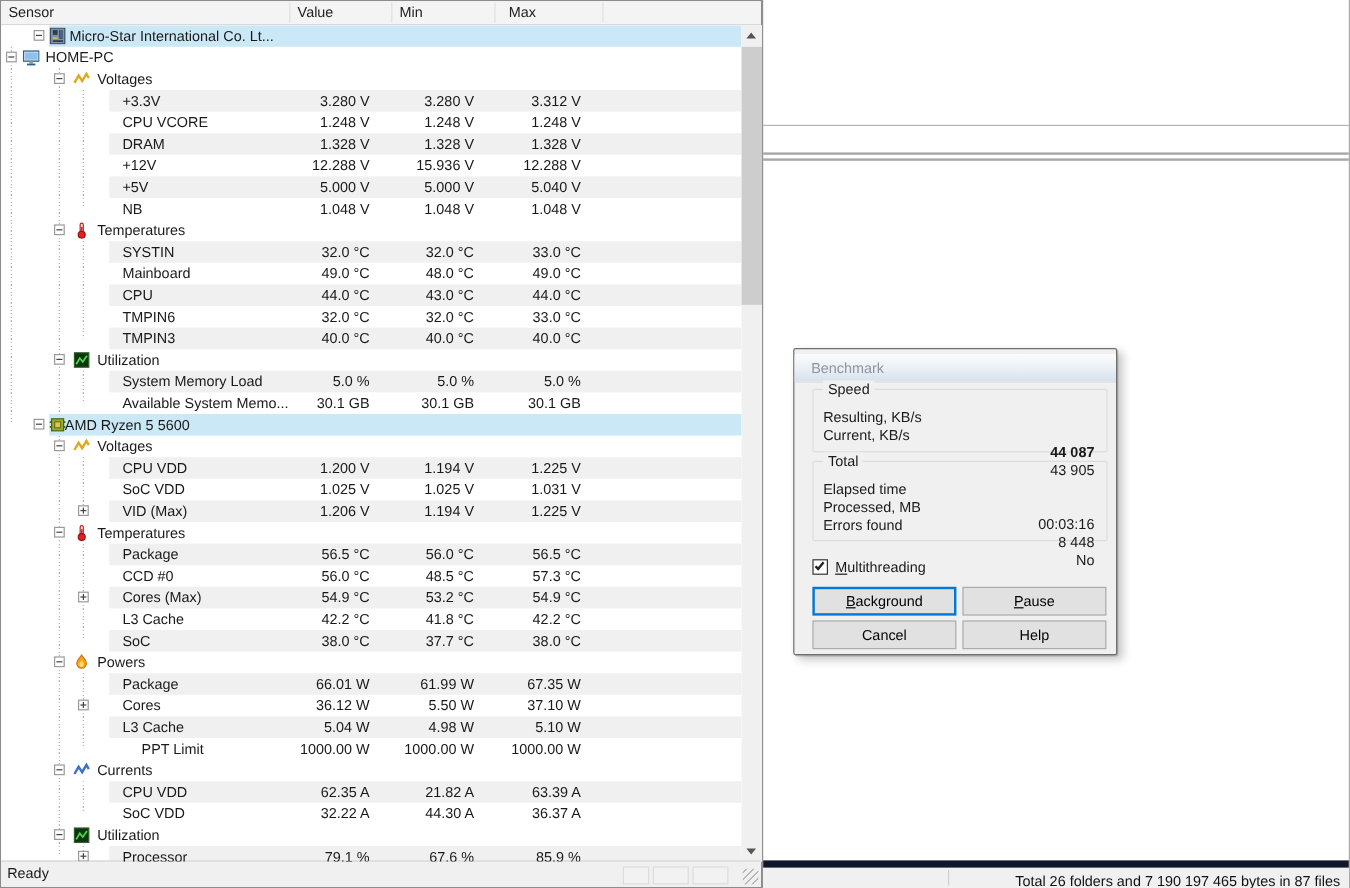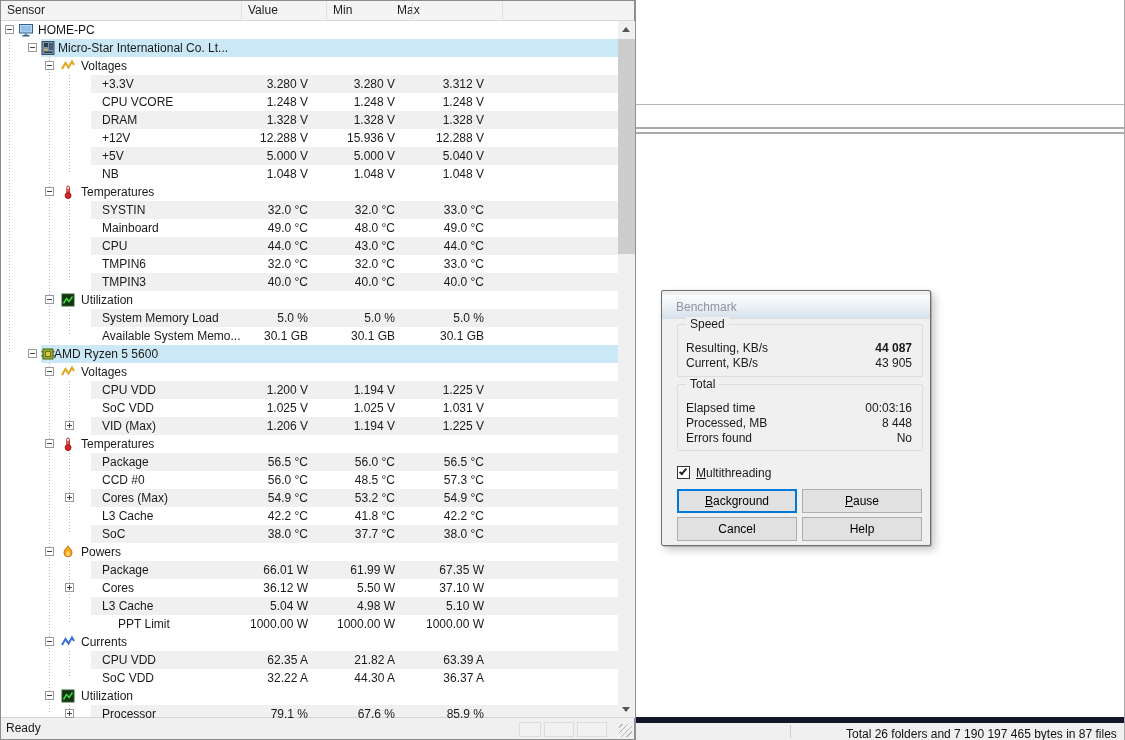--- a/index.html
+++ b/index.html
@@ -63,21 +63,21 @@
        border:1px solid #6f6f6f;border-radius:2px;
        box-shadow:1px 1px 0 rgba(0,0,0,.18), 4px 4px 8px rgba(0,0,0,.22);}
   #dlg-title{position:absolute;left:0;top:4px;right:0;height:24px;
              background:linear-gradient(#fbfcfd,#e9eff5 55%,#d6e1eb);
              border-bottom:1px solid #d9dee3;border-radius:2px 2px 0 0;}
   #dlg-title-text{position:absolute;left:14px;top:0;line-height:24px;color:#8e959d;}
   .group{position:absolute;left:15px;width:246px;border:1px solid #dcdcdc;border-radius:2px;}
   .group-label{position:absolute;left:8px;top:-8px;background:#f0f0f0;padding:0 4px;line-height:15px;color:#1a1a1a;}
   .grow{position:relative;height:15px;margin:0 8px;}
   .grow .gl{position:absolute;left:0;line-height:15px;}
-  .grow .gv{position:absolute;right:2px;line-height:15px;text-align:right;}
+  .grow .gv{position:absolute;right:2px;line-height:15px;text-align:right;margin-top:29px;}
   .gv.bold{font-weight:bold;}
   #grp-speed{top:33px;height:53px;}
   #grp-speed .gbody{padding-top:16px;}
   #grp-total{top:93px;height:67px;}
   #grp-total .gbody{padding-top:16px;}
 
   #chk-row{position:absolute;left:15px;top:175px;height:15px;}
   #chk-box{position:absolute;left:0;top:0;width:13px;height:13px;background:#fff;border:1px solid #333;}
   #chk-mark{position:absolute;left:3px;top:0px;width:4px;height:8px;
             border-right:2px solid #222;border-bottom:2px solid #222;transform:rotate(40deg);}
@@ -105,74 +105,74 @@
       <div id="bg-status-div"></div>
       <div id="bg-status-text">Total 26 folders and 7 190 197 465 bytes in 87 files</div>
     </div>
   </div>
 
   <div id="sensor-win">
     <div id="col-header">
       <div class="hdr-label" style="left:6px;">Sensor</div>
       <div class="hdr-label" style="left:247px;">Value</div>
       <div class="hdr-label" style="left:332px;">Min</div>
-      <div class="hdr-label" style="left:396px;">Max</div>
+      <div class="hdr-label" style="left:423px;">Max</div>
       <div class="hdr-div" style="left:240px;"></div>
       <div class="hdr-div" style="left:325px;"></div>
       <div class="hdr-div" style="left:411px;"></div>
       <div class="hdr-div" style="left:501px;"></div>
     </div>
 
     <div id="tree">
 
       <div class="guide" style="left:8px;top:18px;height:315px;"></div>
       <div class="guide" style="left:48px;top:36px;height:288px;"></div>
       <div class="guide" style="left:48px;top:342px;height:351px;"></div>
       <div class="guide" style="left:68px;top:54px;height:99px;"></div>
       <div class="guide" style="left:68px;top:180px;height:81px;"></div>
       <div class="guide" style="left:68px;top:288px;height:27px;"></div>
       <div class="guide" style="left:68px;top:360px;height:45px;"></div>
       <div class="guide" style="left:68px;top:432px;height:81px;"></div>
       <div class="guide" style="left:68px;top:540px;height:63px;"></div>
       <div class="guide" style="left:68px;top:630px;height:27px;"></div>
       <div class="guide" style="left:68px;top:684px;height:9px;"></div>
       <div id="tree-rows">
-          <div class="trow">
-            <span class="xb minus" style="left:4px"></span>
-            <span class="ticon" style="left:18px">
-              <svg width="14" height="14" viewBox="0 0 14 14">
-                <rect x="0.5" y="1.5" width="13" height="8.5" fill="#bcd8f0" stroke="#2f5f8f"></rect>
-                <rect x="2" y="3" width="10" height="5.5" fill="#8fc0e8"></rect>
-                <rect x="5.5" y="10" width="3" height="2" fill="#7d97ad"></rect>
-                <rect x="3.5" y="12" width="7" height="1.5" fill="#2f5f8f"></rect>
-              </svg>
-            </span>
-            <span class="tlabel" style="left:37px">HOME-PC</span>
-            <span class="cell v"></span>
-            <span class="cell mn"></span>
-            <span class="cell mx"></span>
-          </div>
           <div class="trow sel">
             <span class="xb minus" style="left:27px"></span>
             <span class="ticon" style="left:40px">
               <svg width="14" height="14" viewBox="0 0 14 14">
                 <rect x="1" y="0.5" width="12" height="13" fill="#7d93ad" stroke="#3c4f63"></rect>
                 <rect x="3" y="2" width="4" height="4" fill="#2e3d50"></rect>
                 <rect x="8.5" y="2" width="3" height="7" fill="#4e6confb"></rect>
                 <rect x="8.5" y="2" width="3" height="7" fill="#4e637b"></rect>
                 <rect x="3" y="8" width="4" height="1.5" fill="#d8b84a"></rect>
                 <rect x="3" y="10.5" width="8.5" height="1.5" fill="#2e3d50"></rect>
               </svg>
             </span>
             <span class="tlabel" style="left:57px">Micro-Star International Co. Lt...</span>
             <span class="cell v"></span>
             <span class="cell mn"></span>
             <span class="cell mx"></span>
           </div>
           <div class="trow">
+            <span class="xb minus" style="left:4px"></span>
+            <span class="ticon" style="left:18px">
+              <svg width="14" height="14" viewBox="0 0 14 14">
+                <rect x="0.5" y="1.5" width="13" height="8.5" fill="#bcd8f0" stroke="#2f5f8f"></rect>
+                <rect x="2" y="3" width="10" height="5.5" fill="#8fc0e8"></rect>
+                <rect x="5.5" y="10" width="3" height="2" fill="#7d97ad"></rect>
+                <rect x="3.5" y="12" width="7" height="1.5" fill="#2f5f8f"></rect>
+              </svg>
+            </span>
+            <span class="tlabel" style="left:37px">HOME-PC</span>
+            <span class="cell v"></span>
+            <span class="cell mn"></span>
+            <span class="cell mx"></span>
+          </div>
+          <div class="trow">
             <span class="xb minus" style="left:44px"></span>
             <span class="ticon" style="left:60px">
               <svg width="14" height="14" viewBox="0 0 14 14">
                 <polyline points="1,10 4.5,4 7.5,8.5 11,2.5 13,6" fill="none" stroke="#e0a81e" stroke-width="2"></polyline>
               </svg>
             </span>
             <span class="tlabel" style="left:80px">Voltages</span>
             <span class="cell v"></span>
             <span class="cell mn"></span>
             <span class="cell mx"></span>

